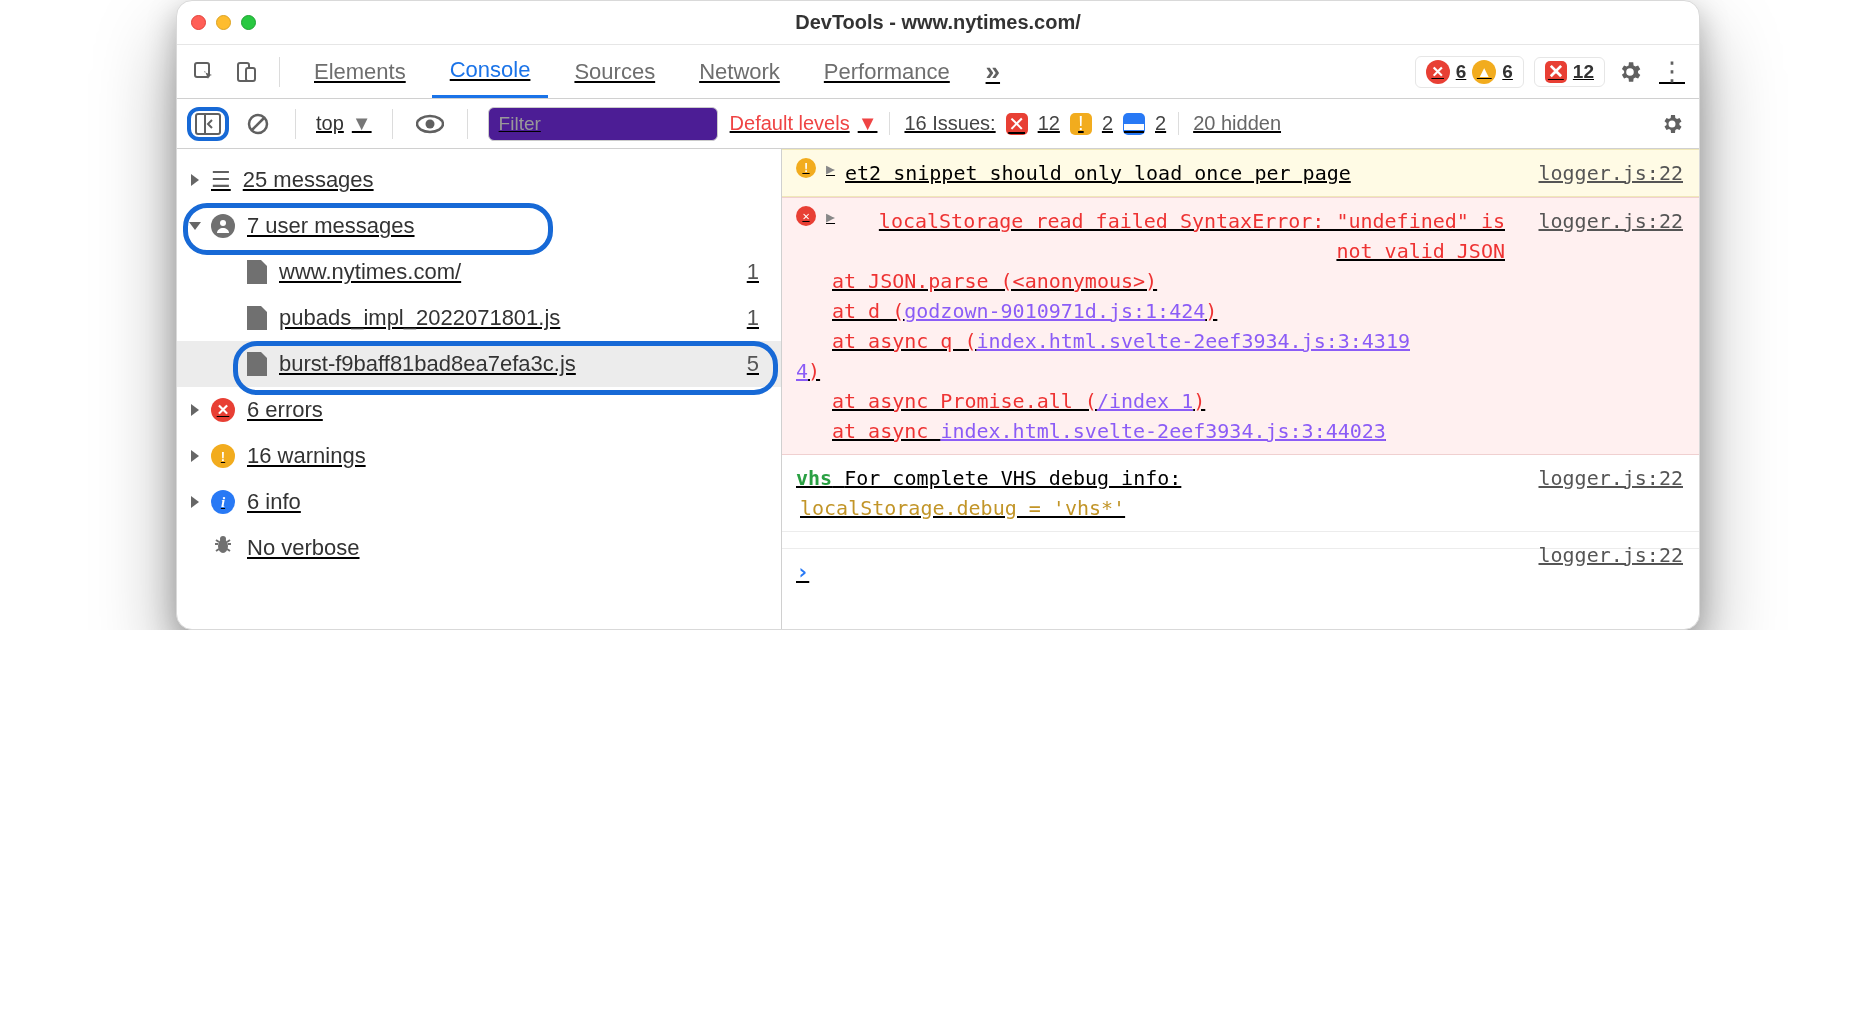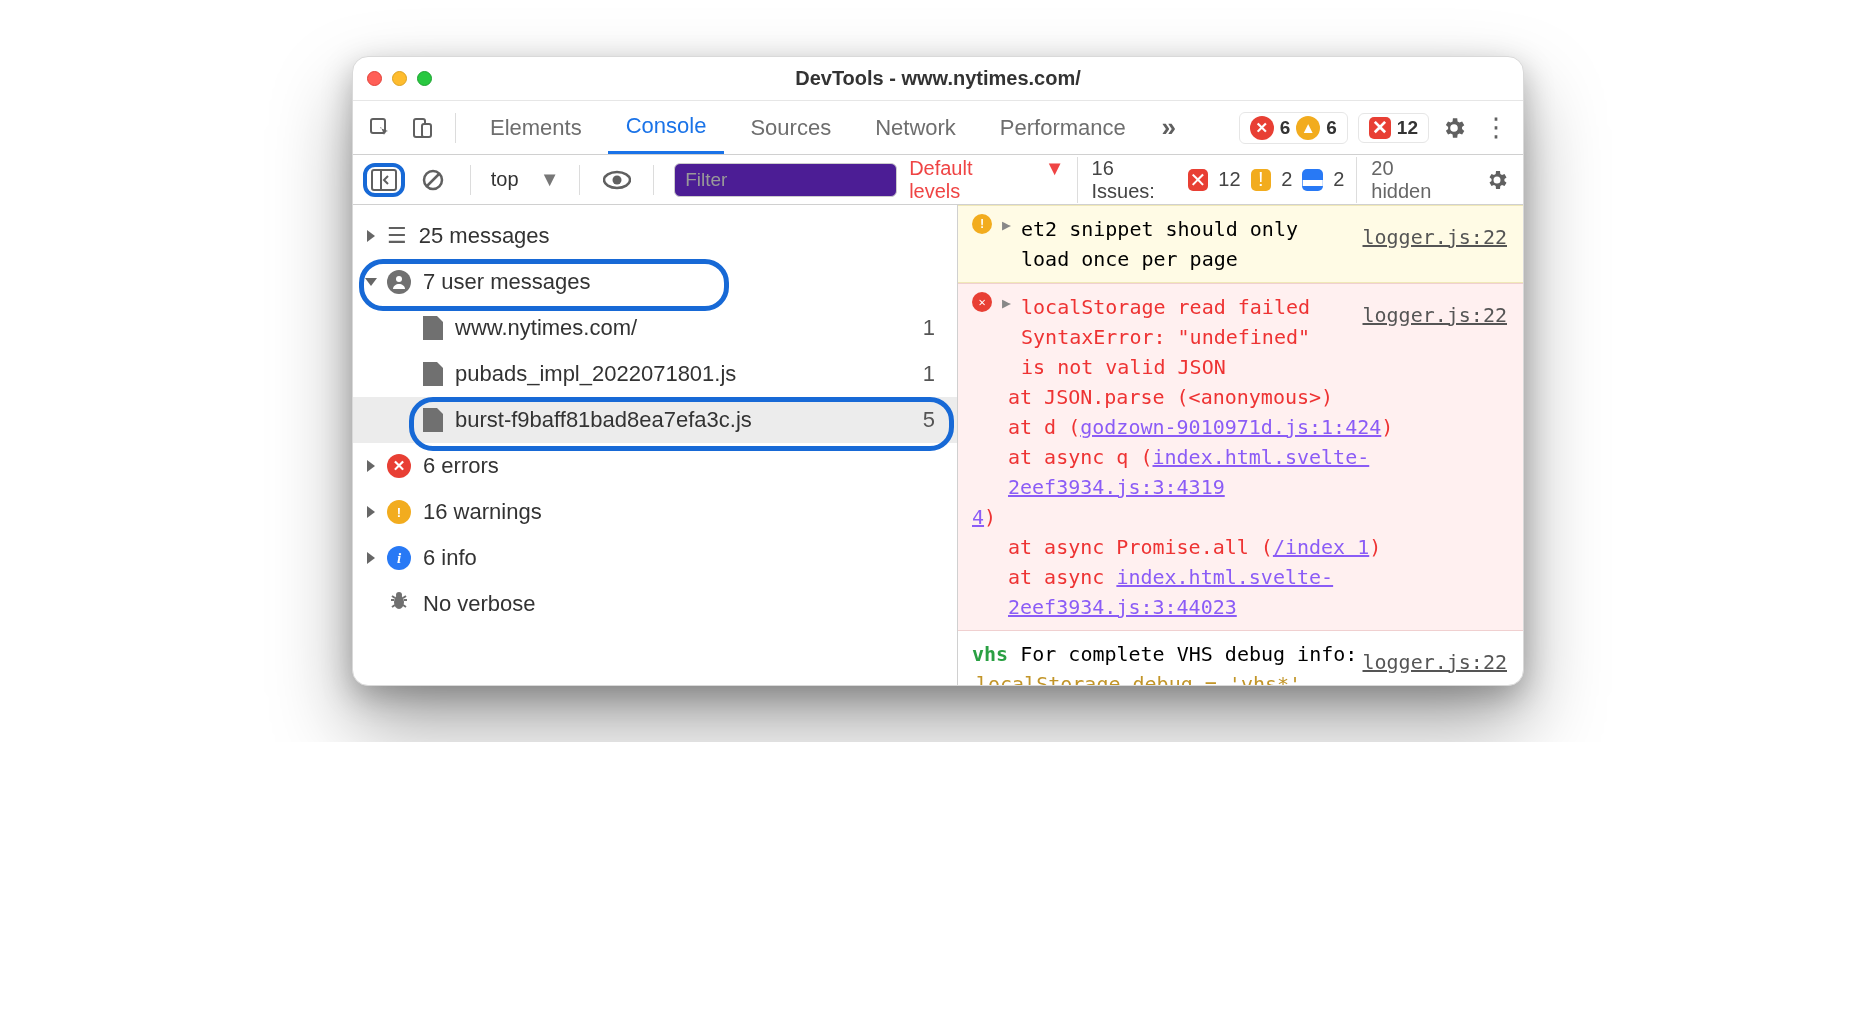--- a/index.html
+++ b/index.html
@@ -19,24 +19,25 @@
     --hl:#1769d6;
     --mono:"SF Mono",Menlo,Consolas,monospace;
     --sans:-apple-system,BlinkMacSystemFont,"Segoe UI",Helvetica,Arial,sans-serif;
   }
   * { box-sizing:border-box; }
   body {
     margin:0; background:#fff; font-family:var(--sans);
     display:flex; align-items:flex-start; justify-content:center;
   }
   .frame {
-    width:1172px; margin:56px; background:#fff;
+    width:1524px; background:#fff;
     border-radius:16px; overflow:hidden;
     box-shadow:0 40px 80px rgba(0,0,0,.35), 0 10px 30px rgba(0,0,0,.25);
     border:1px solid #d9d9d9;
+    text-decoration:underline;
   }
   
   .titlebar {
     height:44px; display:flex; align-items:center; padding:0 14px;
     border-bottom:1px solid #e6e6e6; position:relative;
   }
   .traffic { display:flex; gap:10px; }
   .traffic span { width:15px; height:15px; border-radius:50%; display:block; }
   .tl-red{background:#ff5f57;border:1px solid #e24138;}
   .tl-yel{background:#febc2e;border:1px solid #dba120;}
@@ -61,21 +62,21 @@
   .sq18{width:22px;height:22px;border-radius:5px;display:flex;align-items:center;justify-content:center;}
   .sq-red{background:#e83f34;color:#fff;}
   .sq-yel{background:#f2ac1e;color:#fff;}
   .sq-blue{background:#2879f5;color:#fff;}
   
   .toolbar {
     display:flex; align-items:center; height:50px; padding:0 10px; gap:12px;
     border-bottom:1px solid var(--border); font-size:20px; color:#444;
   }
   .hl-box { border:4px solid var(--hl); border-radius:12px; padding:2px 4px; display:flex; align-items:center; justify-content:center;}
-  .sel { display:flex; align-items:flex-start; gap:21px; color:#333; cursor:pointer;}
+  .sel { display:flex; align-items:flex-start; gap:8px; color:#333; cursor:pointer;}
   .filter {
     width:230px; height:34px; border-radius:6px; background:#4c1d95; border:1px solid #ccc;
     padding:0 10px; font-size:19px; color:#999; display:flex; align-items:center;
   }
   .issues { display:flex; align-items:center; gap:10px; border-left:1px solid #ddd; padding-left:14px;}
   
   .body { display:flex; align-items:stretch; height:480px; }
   .sidebar { width:605px; border-right:1px solid var(--border); padding-top:8px; font-size:22px; color:#333; position:relative;}
   .row { display:flex; align-items:center; height:46px; padding:0 14px; gap:12px; cursor:pointer;}
   .row .count { margin-left:auto; padding-right:8px; color:#555;}
@@ -84,21 +85,21 @@
   .row.sub { padding-left:70px; }
   .row.selected { background:#ececec; }
   .hl-wrap { position:absolute; border:5px solid var(--hl); border-radius:24px; pointer-events:none;}
   .file-icon{width:20px;height:24px;background:#707070;clip-path:polygon(0 0,70% 0,100% 25%,100% 100%,0 100%);}
   .circ{width:24px;height:24px;border-radius:50%;display:flex;align-items:center;justify-content:center;color:#fff;font-weight:700;font-size:15px;}
   .ci-red{background:#e83f34;} .ci-yel{background:#f2ac1e;} .ci-blue{background:#2879f5;} .ci-user{background:#707070;}
   .bug{color:#707070;}
   
   .log { flex:1; font-family:var(--mono); font-size:20px; overflow:hidden; line-height:1.5;}
   .entry { border-bottom:1px solid #ececec; padding:8px 14px; position:relative; display:flex; gap:10px;}
-  .entry .src { position:absolute; right:16px; top:16px; color:#555; text-decoration:underline; font-family:var(--mono);}
+  .entry .src { position:absolute; right:16px; top:8px; color:#555; text-decoration:underline; font-family:var(--mono);}
   .entry.warn{background:var(--warn-bg);border-bottom-color:var(--warn-border);border-top:1px solid var(--warn-border);}
   .entry.err{background:var(--err-bg);border-bottom-color:var(--err-border);border-top:1px solid var(--err-border);}
   .entry .msg{flex:1; padding-right:180px;}
   .err .msg{color:var(--err-text);}
   .link{color:#555;text-decoration:underline;}
   .trace{color:var(--err-text);margin-left:36px;font-family:var(--mono);}
   .trace .link{color:#8b5cf6;}
   .code-y{color:#c29528;}
   .code-g{color:#2aa043;font-weight:600;}
   .prompt{color:#2879f5;font-weight:700;padding:6px 14px;font-size:22px;}
@@ -287,21 +288,21 @@
         <span class="mini-caret">▶</span>
         <div class="msg">et2 snippet should only load once per page</div>
         <a class="src">logger.js:22</a>
       </div>
 
       <div class="entry err" style="display:block;padding-right:14px;">
         <a class="src">logger.js:22</a>
         <div style="display:flex;gap:10px;">
           <span class="circ ci-red" style="width:20px;height:20px;font-size:12px;flex:none;">✕</span>
           <span class="mini-caret">▶</span>
-          <div class="msg" style="padding-right:180px;">localStorage read failed SyntaxError: "undefined" is not valid JSON</div>
+          <div class="msg" style="padding-right:180px;text-align:right;">localStorage read failed SyntaxError: "undefined" is not valid JSON</div>
         </div>
         <div class="trace">at JSON.parse (&lt;anonymous&gt;)</div>
         <div class="trace">
           <span>at d (</span><span class="link">godzown-9010971d.js:1:424</span><span>)</span>
         </div>
         <div class="trace">
           <span>at async q (</span><span class="link">index.html.svelte-2eef3934.js:3:4319</span>
         </div>
         <div class="trace" style="margin-left:0;"><span class="link">4</span><span>)</span></div>
         <div class="trace">

